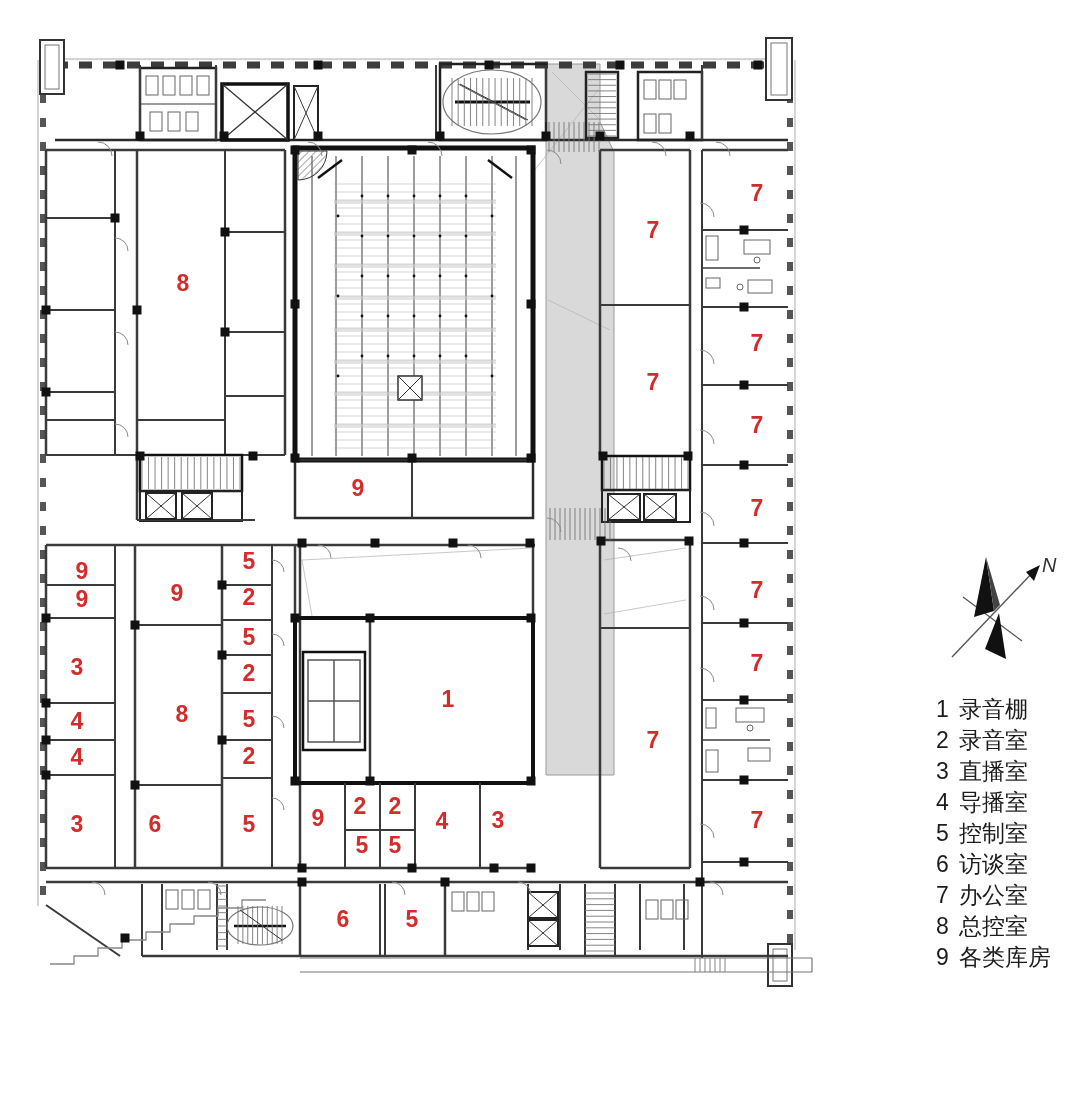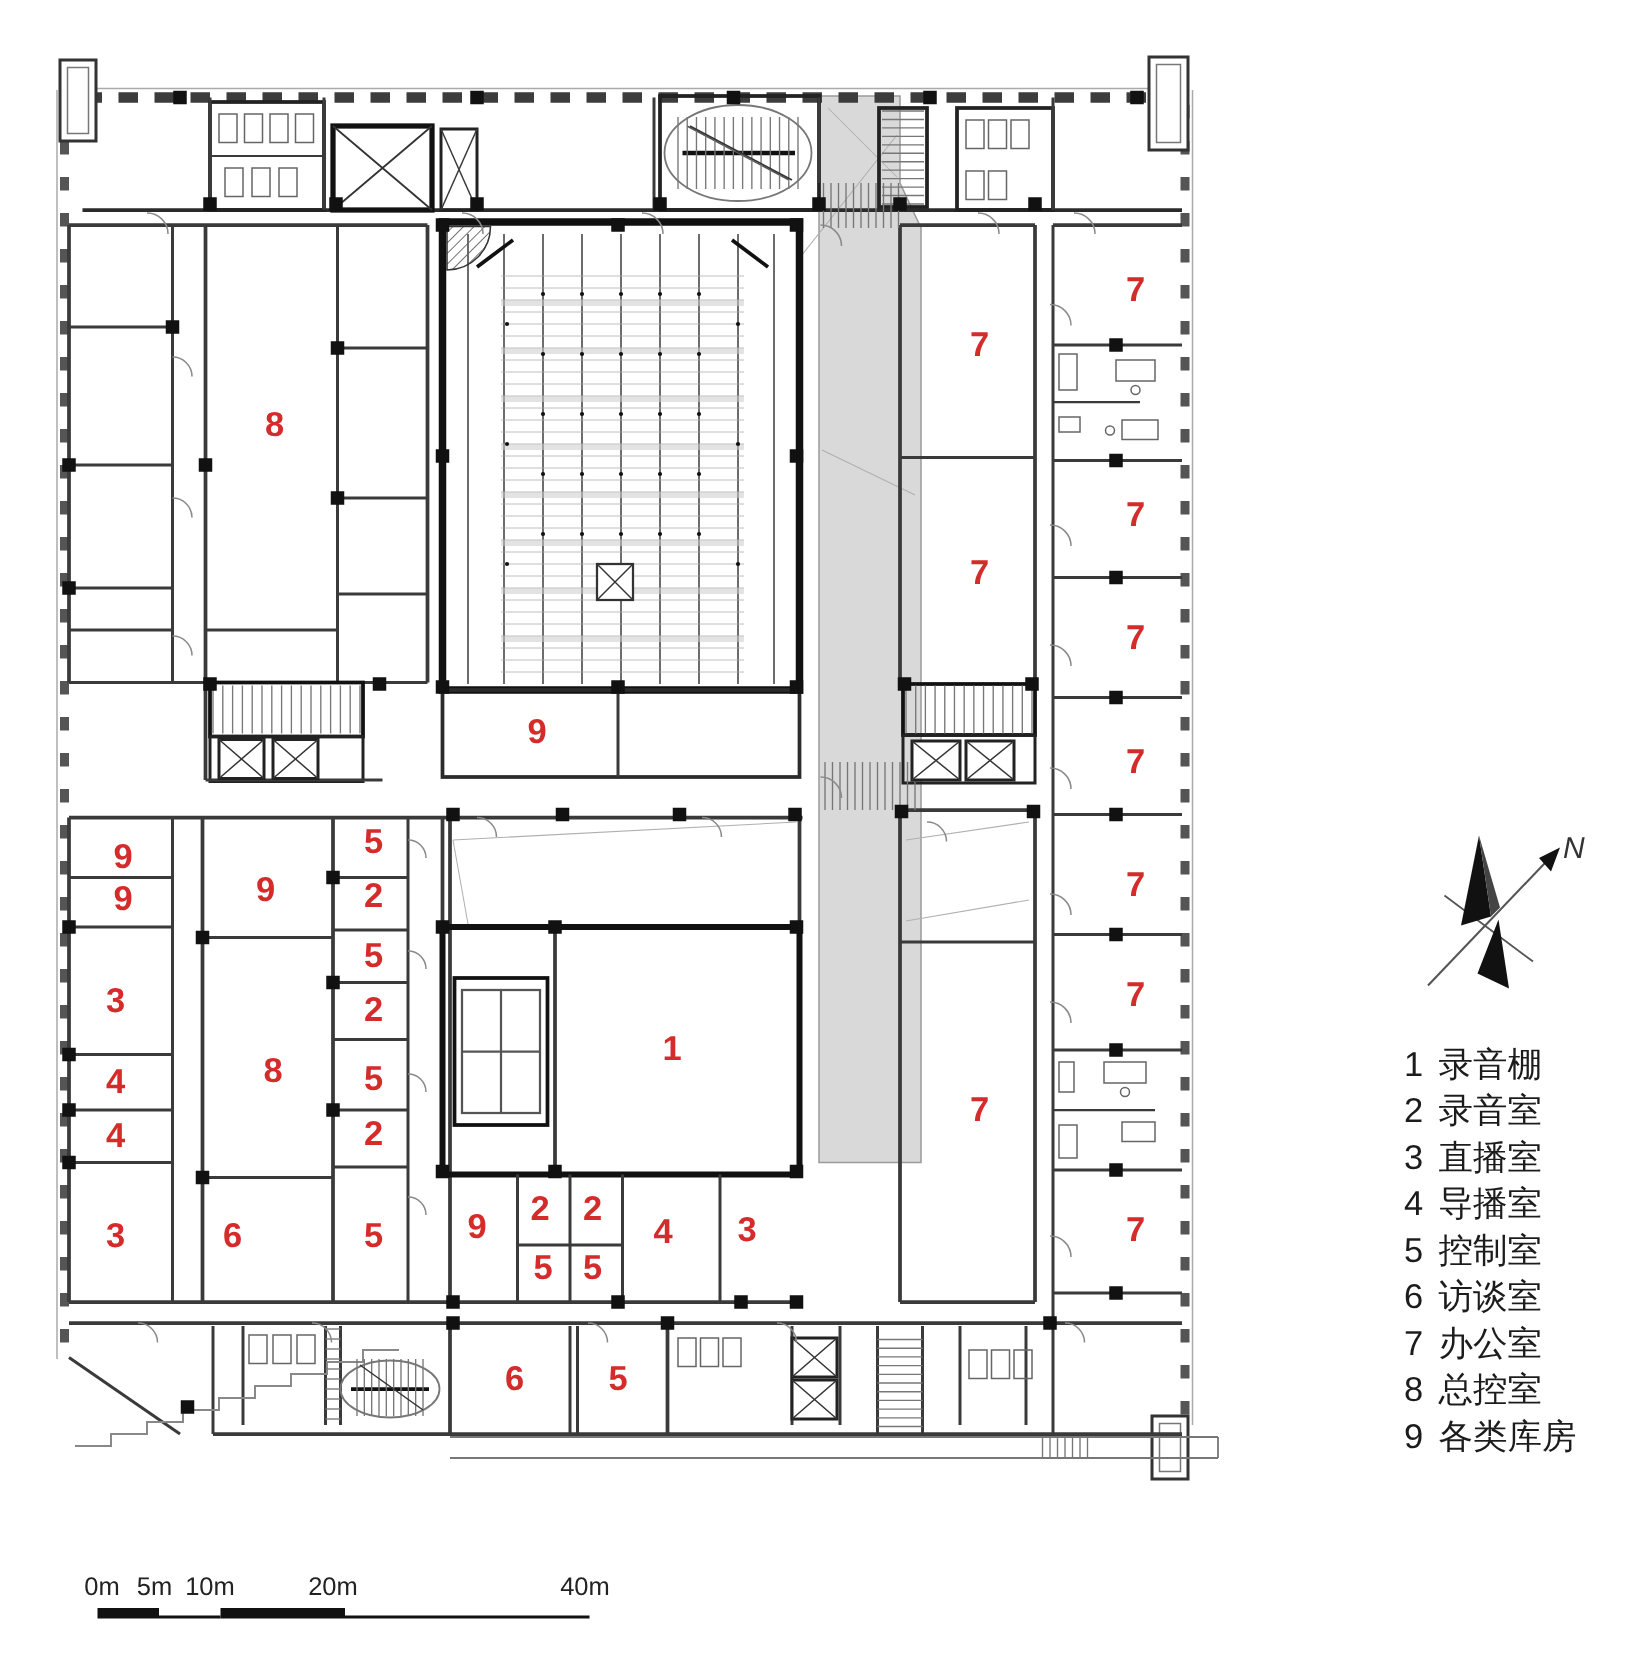--- a/index.html
+++ b/index.html
@@ -654,27 +654,14 @@
       <div class="legend-row">
         <span class="legend-num">8</span>
         <span>总控室</span>
       </div>
       <div class="legend-row">
         <span class="legend-num">9</span>
         <span>各类库房</span>
       </div>
     </div>
 
-<div class="scalebar">
-  <div class="seg thick" style="left:10px;width:41px;"></div>
-  <div class="seg thin" style="left:51px;width:41px;"></div>
-  <div class="seg thick" style="left:92px;width:83px;"></div>
-  <div class="seg thin" style="left:175px;width:163px;"></div>
-  <div id="scale-labels">
-        <span class="lbl" style="left: 13px;">0m</span>
-        <span class="lbl" style="left: 48px;">5m</span>
-        <span class="lbl" style="left: 85px;">10m</span>
-        <span class="lbl" style="left: 167px;">20m</span>
-        <span class="lbl" style="left: 335px;">40m</span>
-      </div>
+
 </div>
 
-</div>
-
 </body></html>

